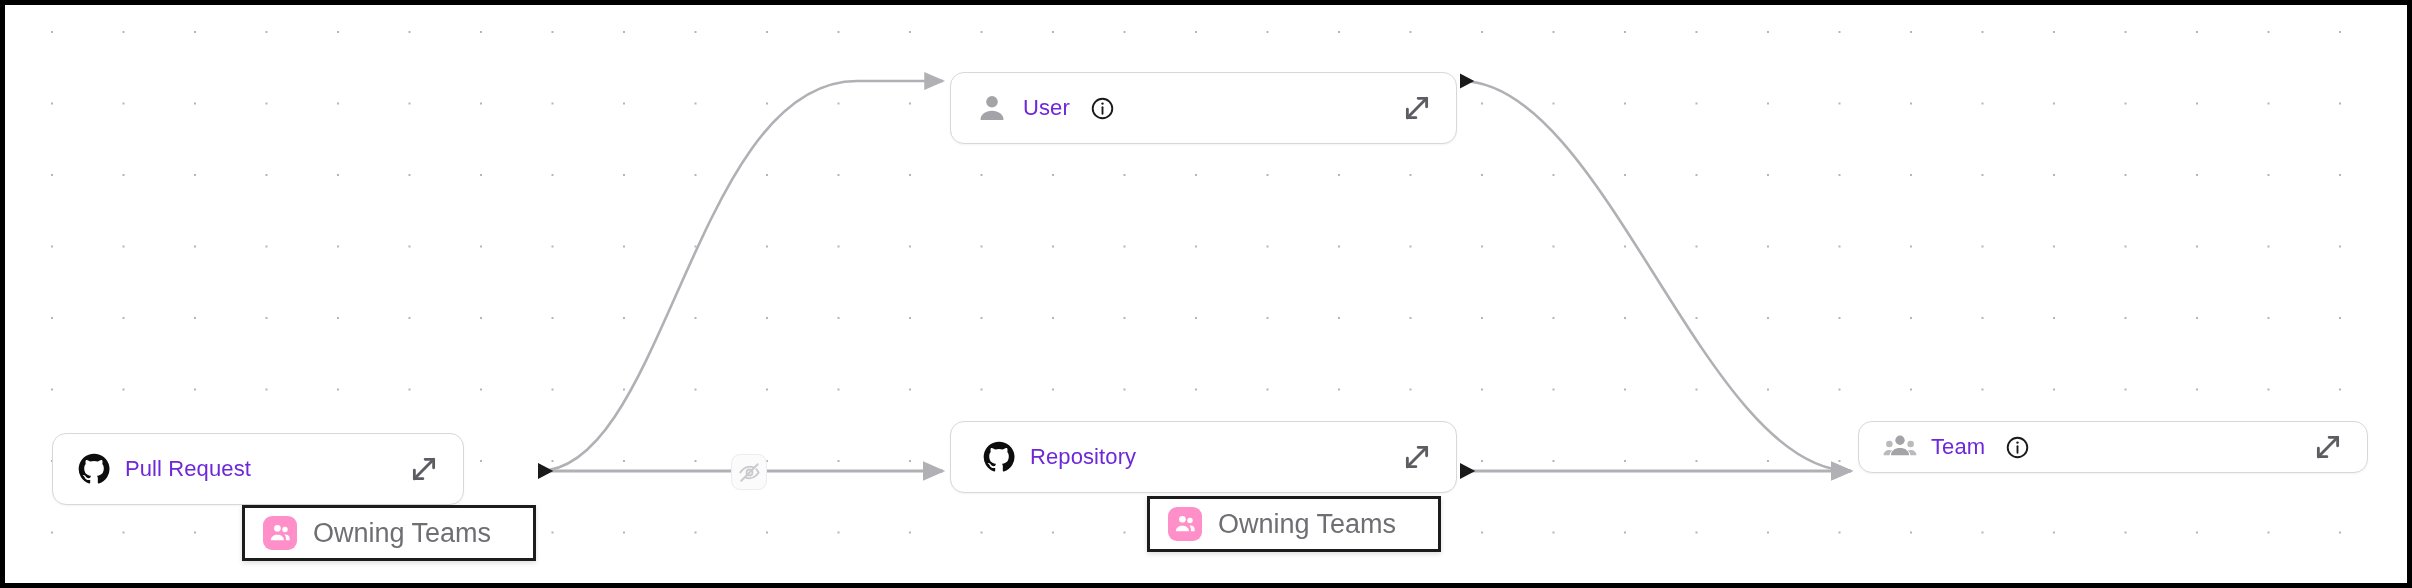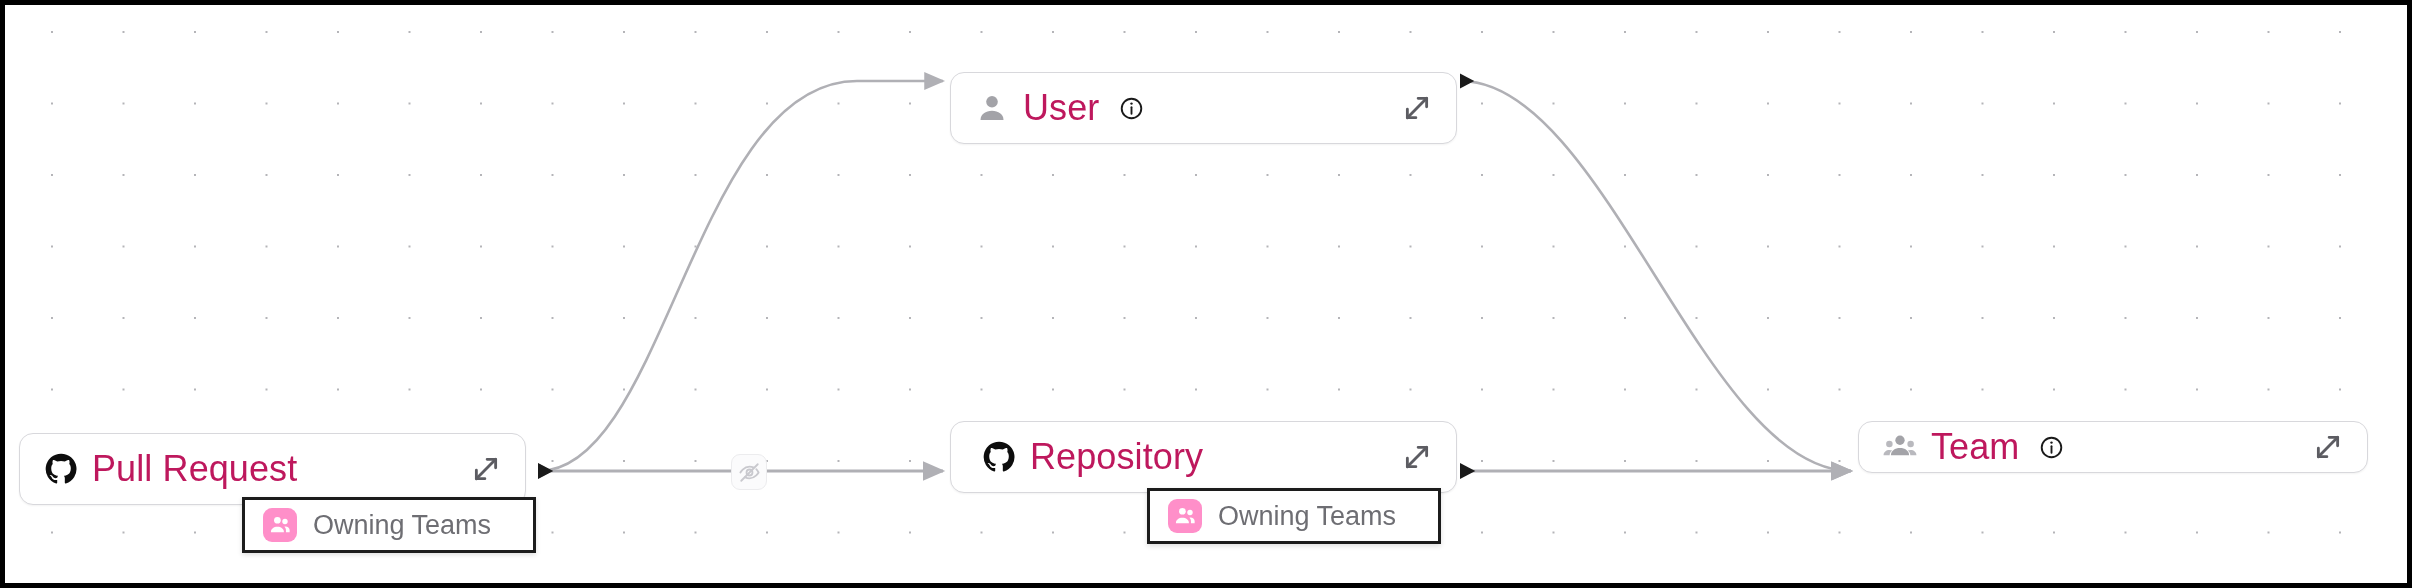--- a/index.html
+++ b/index.html
@@ -54,22 +54,22 @@
     z-index: 5;
   }
   .node-left {
     display: flex;
     align-items: center;
     gap: 14px;
     flex: 1 1 auto;
     min-width: 0;
   }
   .node-label {
-    font-size: 36px;
-    color: #be185d;
+    font-size: 22px;
+    color: #6d28d9;
     letter-spacing: 0.1px;
     white-space: nowrap;
   }
   .node-type-icon {
     width: 34px;
     height: 34px;
     display: block;
     flex: 0 0 auto;
   }
   .info-icon {
@@ -92,20 +92,21 @@
     position: absolute;
     box-sizing: border-box;
     background: #ffffff;
     border: 3px solid #1c1c1c;
     display: flex;
     align-items: center;
     gap: 16px;
     padding: 0 18px;
     z-index: 9;
     box-shadow: 0 2px 5px rgba(0,0,0,0.13);
+    margin-top: 8px;
   }
   .chip-icon-box {
     width: 34px;
     height: 34px;
     border-radius: 9px;
     flex: 0 0 auto;
     display: flex;
     align-items: center;
     justify-content: center;
   }
@@ -157,21 +158,21 @@
 
   <div class="edge-button" style="left:726px; top:449px;">
     <svg viewBox="0 0 24 24" fill="none" stroke="#c9c9ce" stroke-width="1.9" stroke-linecap="round" stroke-linejoin="round">
       <path d="M2.5 12S5.8 5.8 12 5.8c1.5 0 2.8.35 3.95.9"></path>
       <path d="M19.1 8.6c1.4 1.5 2.4 3.4 2.4 3.4S18.2 18.2 12 18.2c-1.9 0-3.5-.6-4.8-1.35"></path>
       <circle cx="12" cy="12" r="3.1"></circle>
       <line x1="3.4" y1="20.6" x2="20.6" y2="3.4"></line>
     </svg>
   </div>
 
-  <div class="node" style="left:14px; top:428px; width:507px; height:72px;justify-content:space-between;">
+  <div class="node" style="left:47px; top:428px; width:412px; height:72px;justify-content:space-between;">
     <div class="node-left">
       <svg class="node-type-icon" viewBox="0 0 24 24">
         <path fill="#0d0d0d" d="M12 1.2a10.8 10.8 0 0 0-3.41 21.05c.54.1.74-.23.74-.52
           0-.26-.01-1.12-.02-2.03-3.01.65-3.65-1.28-3.65-1.28-.49-1.25-1.2-1.58-1.2-1.58
           -.98-.67.07-.66.07-.66 1.09.08 1.66 1.12 1.66 1.12.96 1.65 2.53 1.17 3.15.9
           .1-.7.38-1.18.69-1.45-2.4-.27-4.93-1.2-4.93-5.35 0-1.18.42-2.15 1.11-2.9
           -.11-.28-.48-1.38.11-2.88 0 0 .91-.29 2.98 1.11a10.3 10.3 0 0 1 5.42 0
           c2.07-1.4 2.98-1.11 2.98-1.11.59 1.5.22 2.6.11 2.88.69.75 1.11 1.72 1.11 2.9
           0 4.16-2.54 5.08-4.95 5.34.39.34.74 1 .74 2.02 0 1.46-.01 2.64-.01 3
           0 .29.2.63.75.52A10.8 10.8 0 0 0 12 1.2z"></path>

